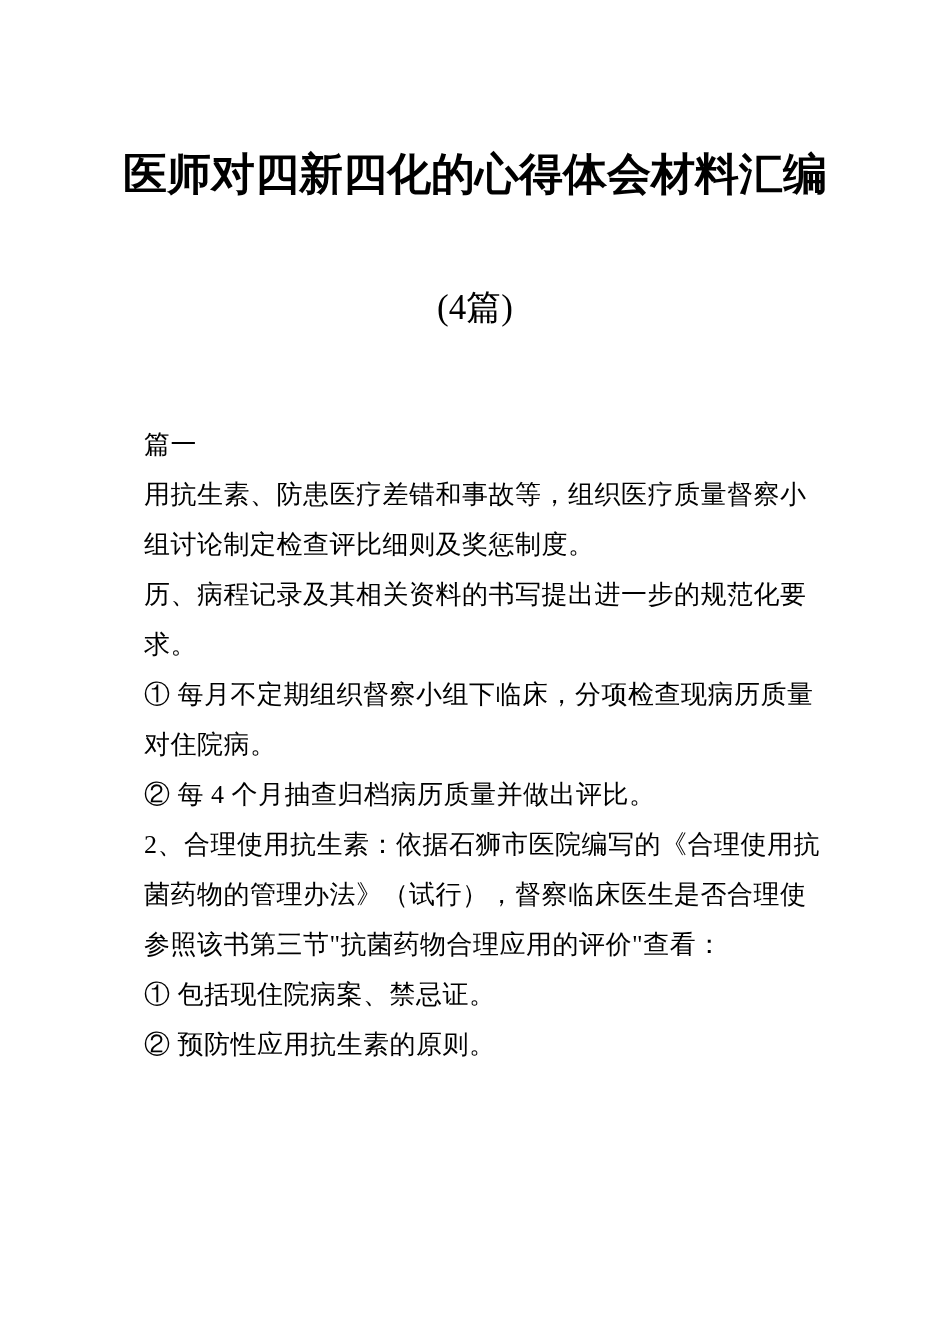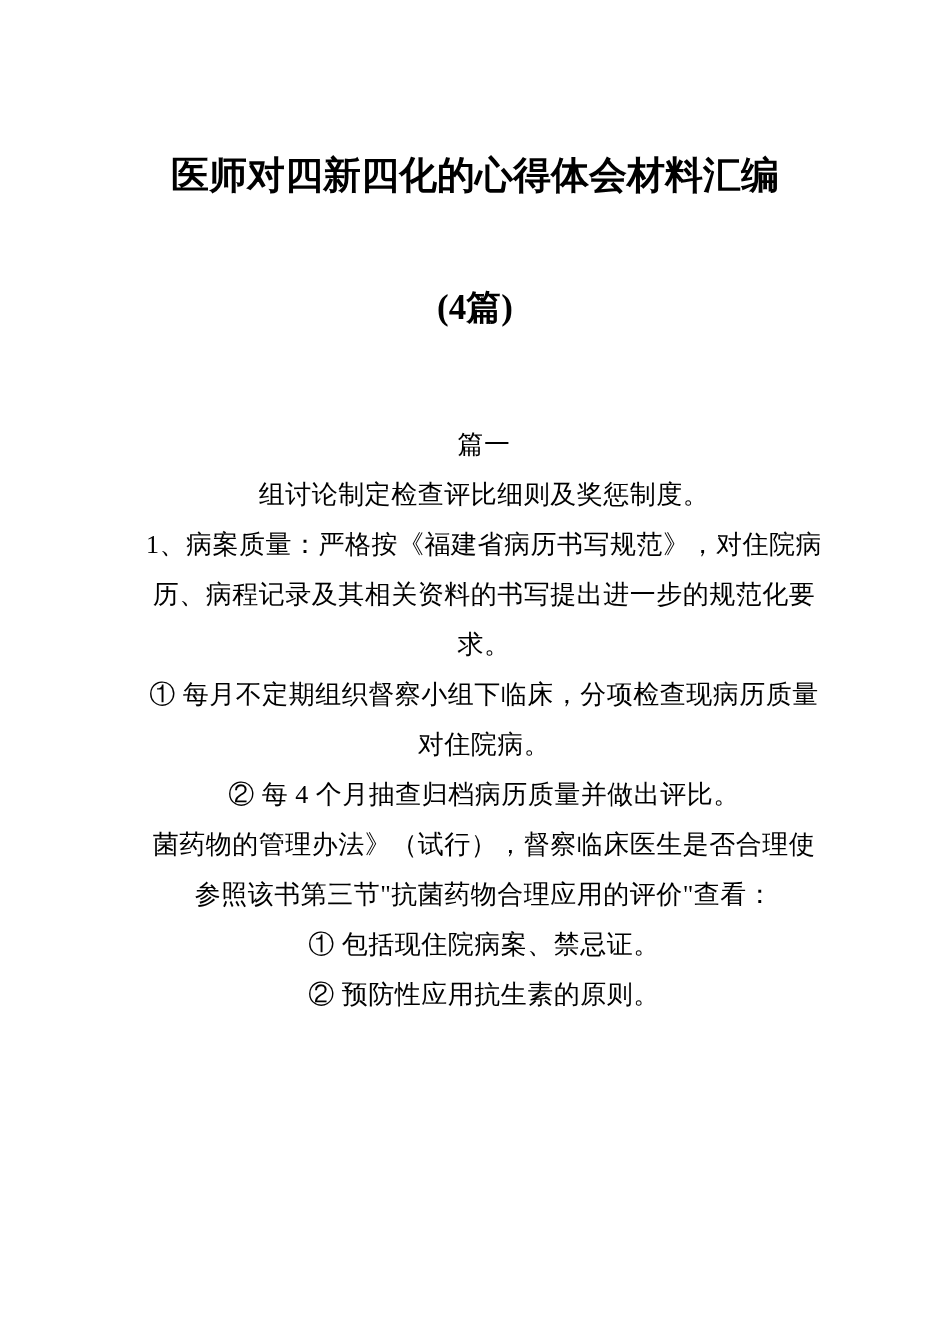--- a/index.html
+++ b/index.html
@@ -19,70 +19,71 @@
     position: absolute;
     inset: 0;
     background: #ffffff;
   }
   .doc-title {
     position: absolute;
     top: 152px;
     left: 0;
     width: 100%;
     text-align: center;
-    font-size: 38px;
+    font-size: 44px;
     line-height: 46px;
     font-weight: 700;
     letter-spacing: 0px;
     white-space: nowrap;
   }
   .doc-subtitle {
     position: absolute;
     top: 287px;
     left: 0;
     width: 100%;
     text-align: center;
     font-size: 35px;
     line-height: 42px;
-    font-weight: 700;
+    font-weight: 400;
     white-space: nowrap;
   }
   .body-text {
     position: absolute;
     top: 420px;
     left: 144px;
     width: 680px;
     font-size: 26px;
     font-weight: 400;
   }
   .line {
     line-height: 50px;
     height: 50px;
     letter-spacing: 0.5px;
     white-space: nowrap;
-    text-align: center;
+    text-align: left;
   }
 </style>
 </head>
 <body>
 
 <div class="page">
 
   <div class="doc-title">医师对四新四化的心得体会材料汇编</div>
 
   <div class="doc-subtitle">(4篇)</div>
 
   <div class="body-text">
     <div class="line">篇一</div>
+    <div class="line">用抗生素、防患医疗差错和事故等，组织医疗质量督察小</div>
     <div class="line">组讨论制定检查评比细则及奖惩制度。</div>
-    <div class="line">1、病案质量：严格按《福建省病历书写规范》，对住院病</div>
     <div class="line">历、病程记录及其相关资料的书写提出进一步的规范化要</div>
     <div class="line">求。</div>
     <div class="line">① 每月不定期组织督察小组下临床，分项检查现病历质量</div>
     <div class="line">对住院病。</div>
     <div class="line">② 每 4 个月抽查归档病历质量并做出评比。</div>
+    <div class="line">2、合理使用抗生素：依据石狮市医院编写的《合理使用抗</div>
     <div class="line">菌药物的管理办法》（试行），督察临床医生是否合理使</div>
     <div class="line">参照该书第三节"抗菌药物合理应用的评价"查看：</div>
     <div class="line">① 包括现住院病案、禁忌证。</div>
     <div class="line">② 预防性应用抗生素的原则。</div>
   </div>
 
 </div>
 
 </body></html>

